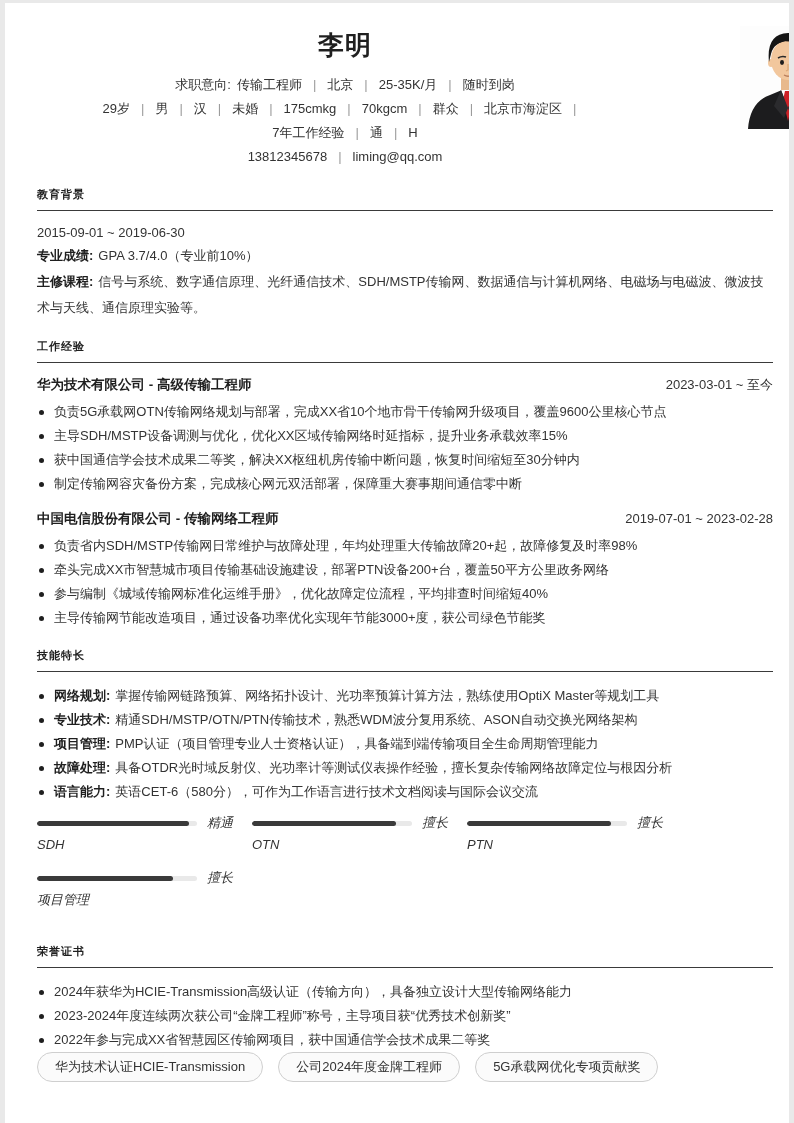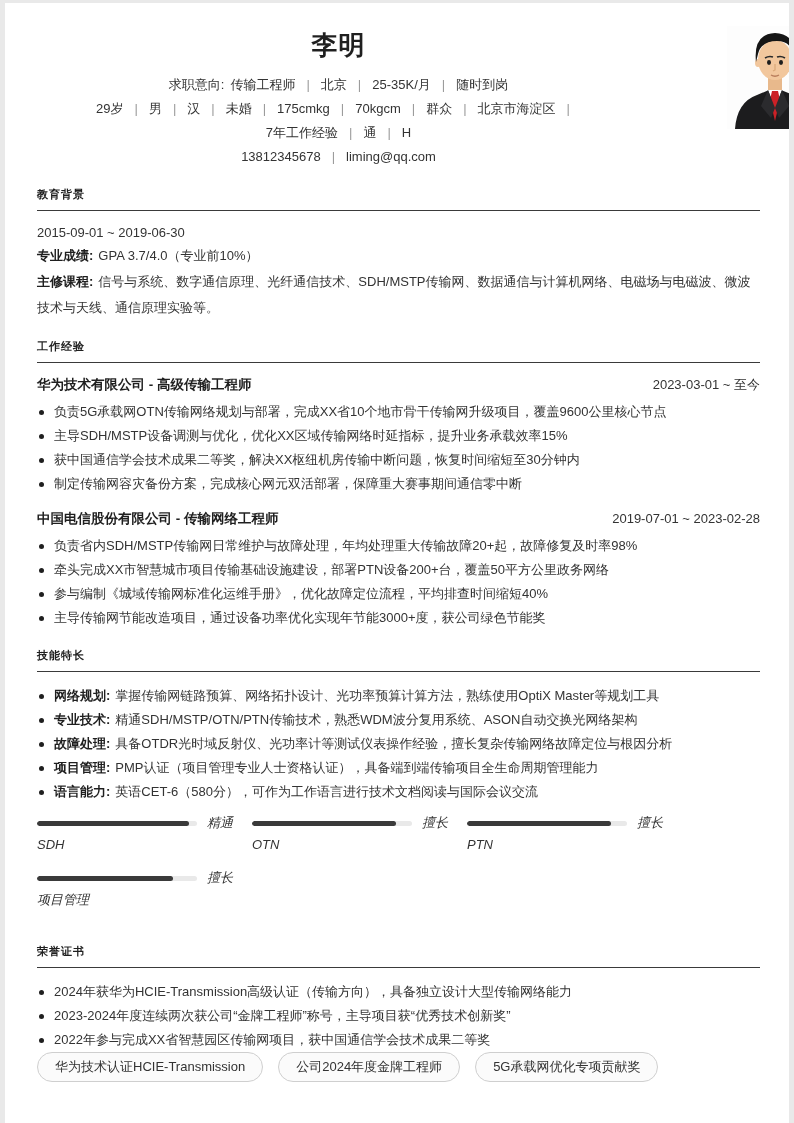--- a/index.html
+++ b/index.html
@@ -10,21 +10,21 @@
   }
   *{box-sizing:border-box; margin:0; padding:0;}
   html,body{width:794px; height:1123px; overflow:hidden;}
   body{
     background:var(--c-frame_bg);
     font-family:"Liberation Sans","DejaVu Sans",sans-serif;
     color:var(--c-text); font-size:13px;
   }
   .page{
     position:relative; margin:3px 5px 0 5px; height:1120px; overflow:hidden;
-    background:var(--c-page_bg); padding:27px 29px 0 32px;
+    background:var(--c-page_bg); padding:27px 16px 0 32px;
   }
   
   .header{position:relative; padding-right:120px;}
   .name{font-size:26px; font-weight:700; color:var(--c-heading); text-align:center;
         line-height:30px; margin-bottom:13px; letter-spacing:1px;}
   .info-line{text-align:center; line-height:24px; color:var(--c-text); white-space:nowrap;}
   .intent-label{margin-right:6px;}
   .sep-item::after{content:var(--sep,"|"); color:var(--c-sep); margin:0 11px; font-weight:300;}
   .info-line .sep-item:last-child::after{content:none;}
   .info-line.trail .sep-item:last-child::after{content:var(--sep,"|"); color:var(--c-sep); margin:0 11px;}
@@ -152,22 +152,22 @@
           </ul>
   </div>
 </div>
   </section>
 
   <section>
     <h2 class="sec-title">技能特长</h2>
     <ul class="bullets">
         <li class="bullet"><strong>网络规划:</strong><span>掌握传输网链路预算、网络拓扑设计、光功率预算计算方法，熟练使用OptiX Master等规划工具</span></li>
         <li class="bullet"><strong>专业技术:</strong><span>精通SDH/MSTP/OTN/PTN传输技术，熟悉WDM波分复用系统、ASON自动交换光网络架构</span></li>
+        <li class="bullet"><strong>项目管理:</strong><span>PMP认证（项目管理专业人士资格认证），具备端到端传输项目全生命周期管理能力</span></li>
         <li class="bullet"><strong>故障处理:</strong><span>具备OTDR光时域反射仪、光功率计等测试仪表操作经验，擅长复杂传输网络故障定位与根因分析</span></li>
-        <li class="bullet"><strong>项目管理:</strong><span>PMP认证（项目管理专业人士资格认证），具备端到端传输项目全生命周期管理能力</span></li>
         <li class="bullet"><strong>语言能力:</strong><span>英语CET-6（580分），可作为工作语言进行技术文档阅读与国际会议交流</span></li>
       </ul>
     <div class="bars">
   <div class="bar-cell">
     <div class="bar-line">
       <div class="track">
               <div class="fill" style="width: 95%;"></div>
             </div>
       <span class="level">精通</span>
     </div>

